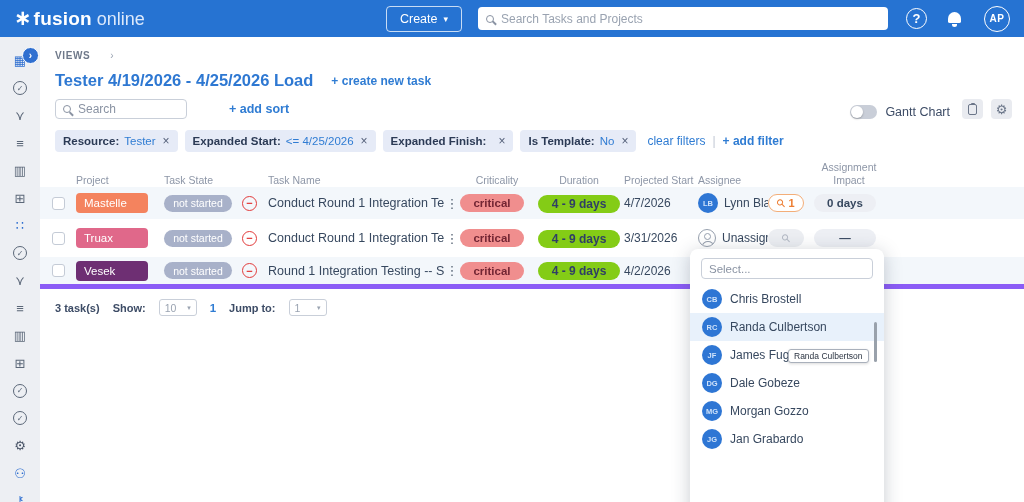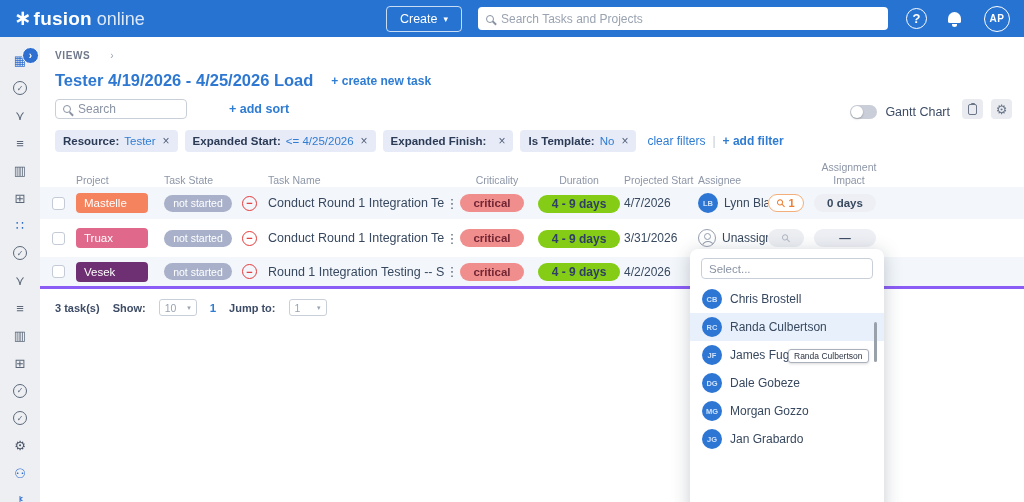--- a/index.html
+++ b/index.html
@@ -69,21 +69,21 @@
   .filter-divider { color:#c2c8d4; }
   .add-filter { color:#2f7cd3; font-size:12px; font-weight:bold; cursor:pointer; }
 
   
   .grid { display:grid; grid-template-columns:24px 88px 78px 26px 176px 16px 74px 90px 74px 70px 46px 70px; align-items:center; padding-left:12px; }
   .thead { height:26px; align-items:end; padding-bottom:5px; margin-top:9px; }
   .th { font-size:10.5px; color:#8d96a7; line-height:1.2; }
   .th.center { text-align:center; }
   .row { height:32px; margin-bottom:3px; }
   .row.alt { background:#f3f7fb; }
-  .row.last { border-bottom:3px solid #8b5cf6; margin-bottom:0; }
+  .row.last { border-bottom:5px solid #8b5cf6; margin-bottom:0; }
   .cb { width:13px; height:13px; border:1px solid #c4cbd6; border-radius:3px; background:#fff; cursor:pointer; }
   .proj-badge { width:72px; height:20px; border-radius:4px; color:#fff; font-size:11.5px; display:flex; align-items:center; padding-left:8px; cursor:default; }
   .state-pill { width:68px; height:17px; border-radius:9px; background:#a8b1c9; color:#fff; font-size:10.5px; display:flex; align-items:center; justify-content:center; }
   .minus-circle { width:15px; height:15px; border:1.5px solid #e23b3b; border-radius:50%; color:#e23b3b; font-size:11px; font-weight:bold; display:flex; align-items:center; justify-content:center; cursor:pointer; }
   .task-name { font-size:12.5px; color:#37485f; white-space:nowrap; overflow:hidden; cursor:pointer; }
   .kebab { color:#5b6778; font-size:13px; cursor:pointer; text-align:center; }
   .crit-pill { width:64px; height:18px; border-radius:10px; background:#f08e8e; color:#732634; font-size:11.5px; font-weight:bold; display:flex; align-items:center; justify-content:center; }
   .dur-pill { width:82px; height:18px; border-radius:10px; background:#84cc16; color:#2f3e66; font-size:12px; font-weight:bold; display:flex; align-items:center; justify-content:center; }
   .date-cell { font-size:12px; color:#37485f; }
   .assignee-cell { display:flex; align-items:center; gap:6px; overflow:hidden; white-space:nowrap; cursor:pointer; }

